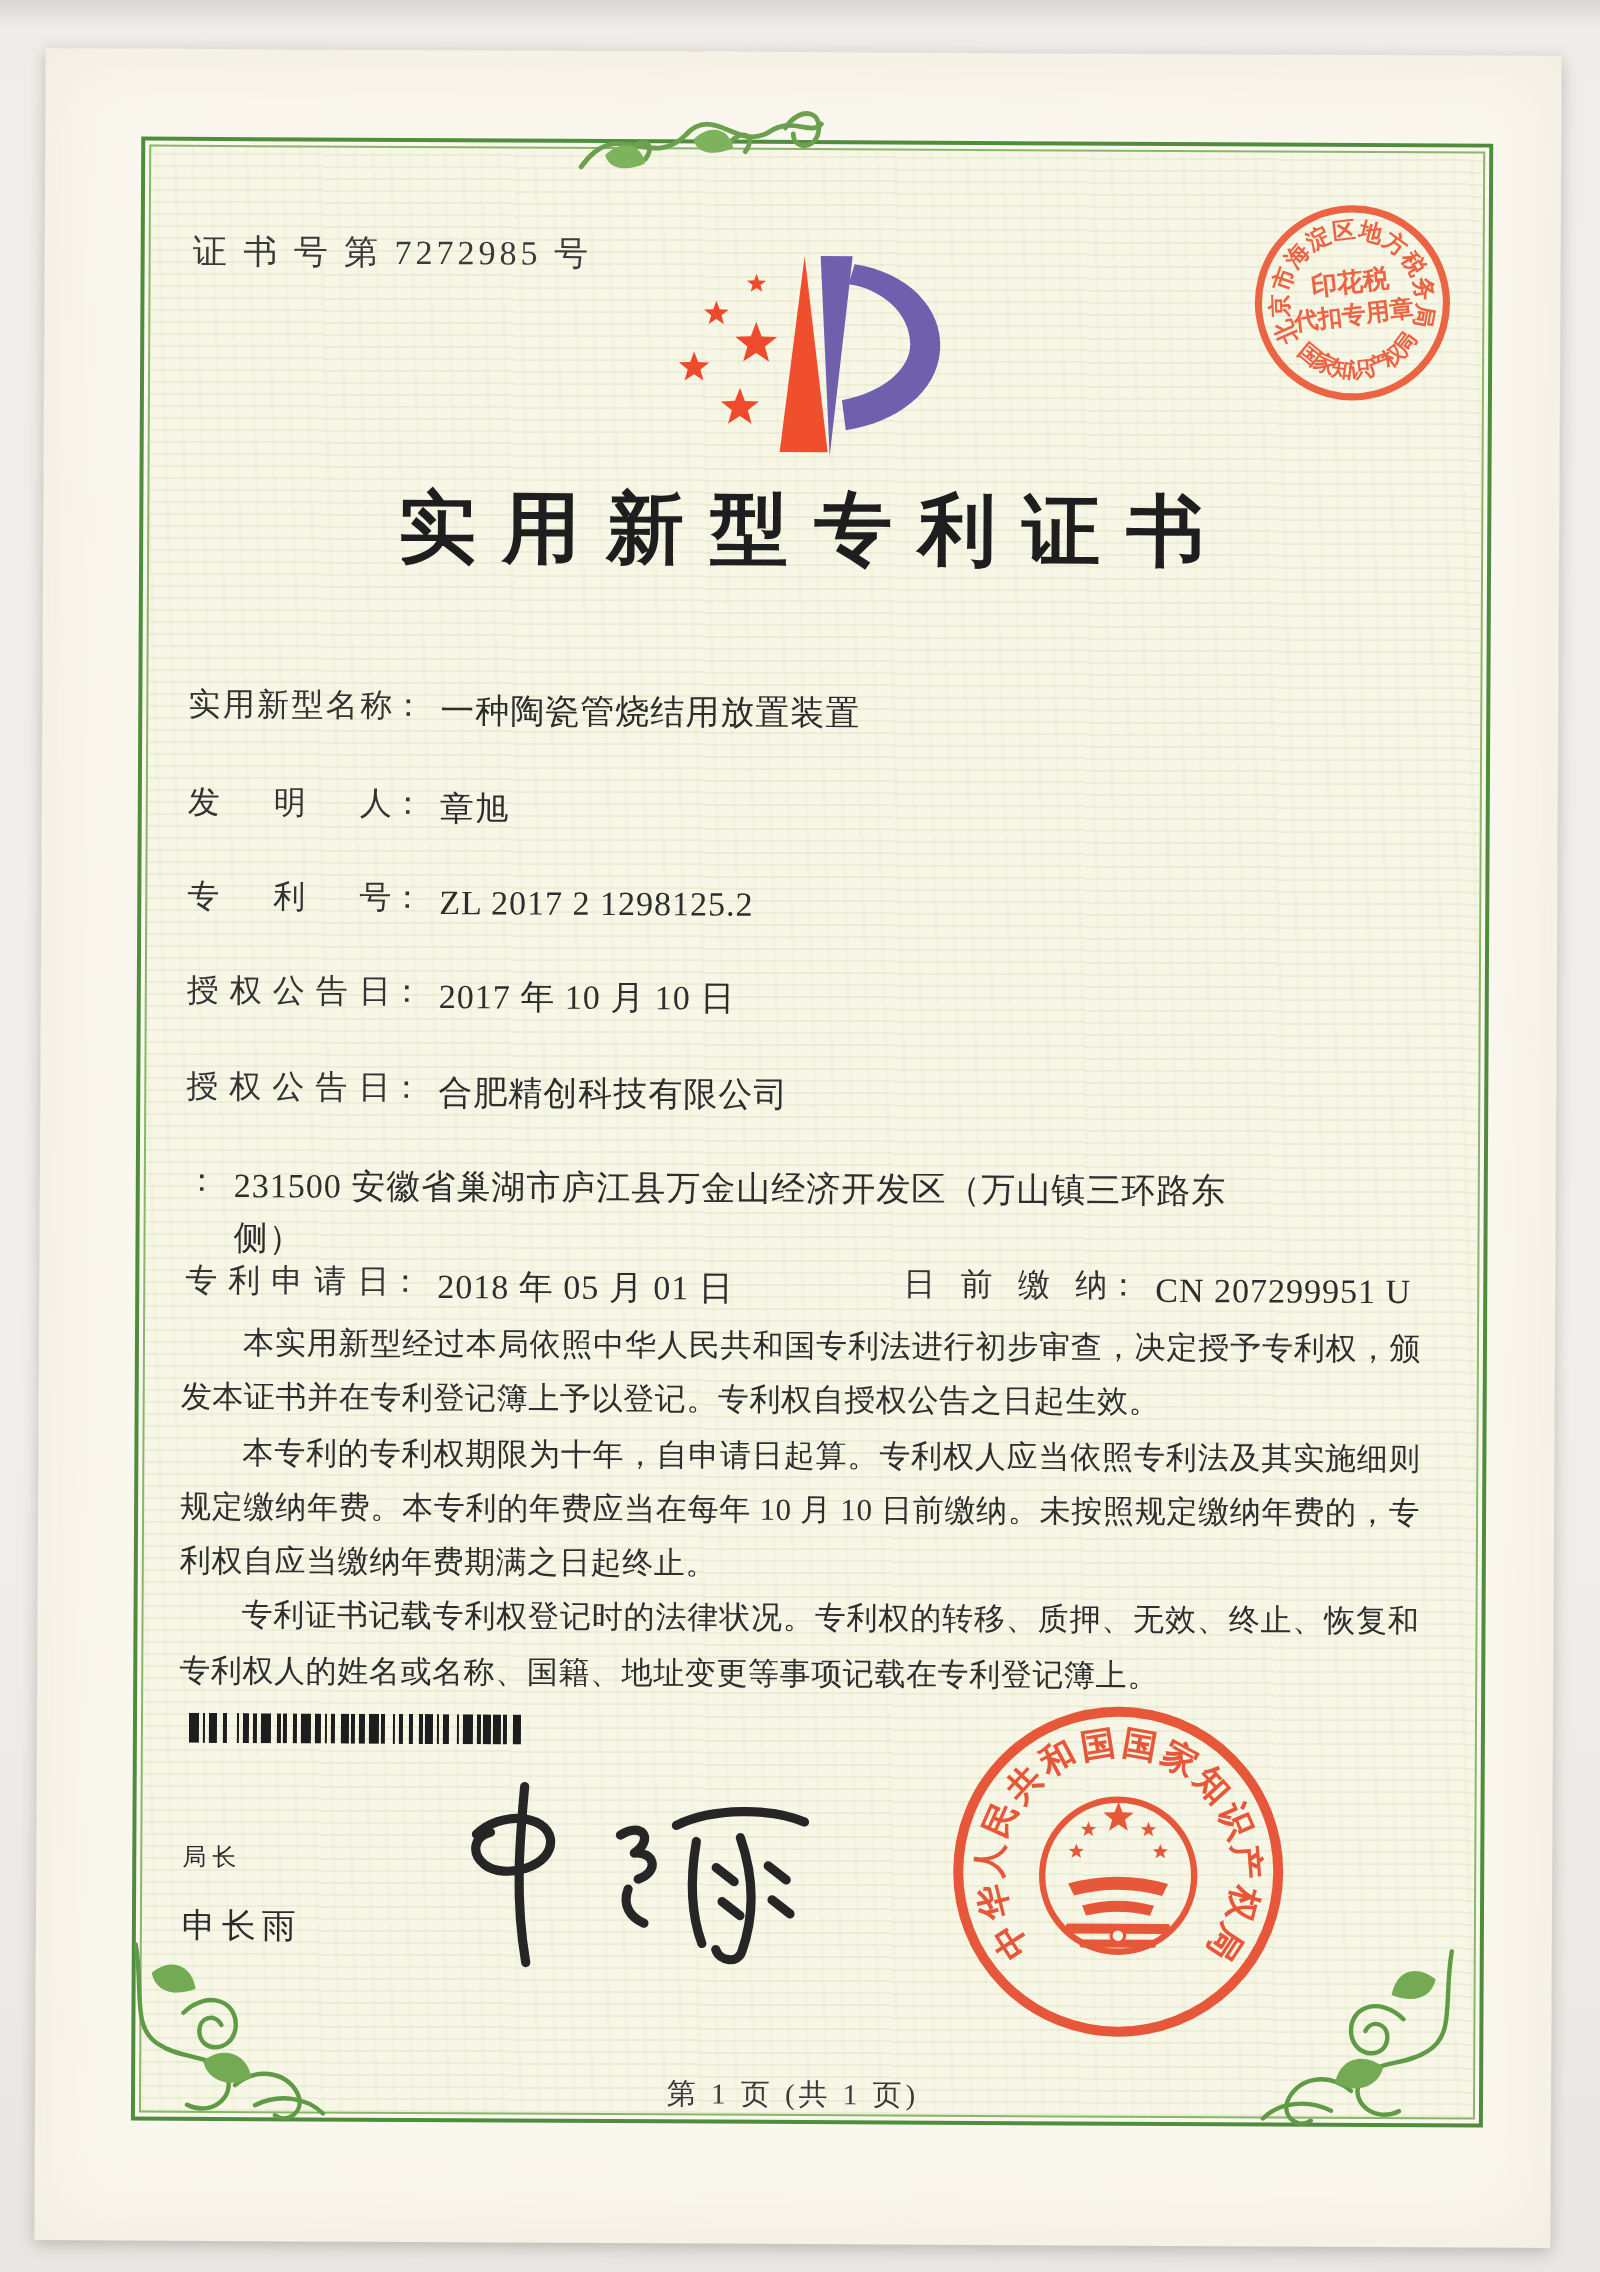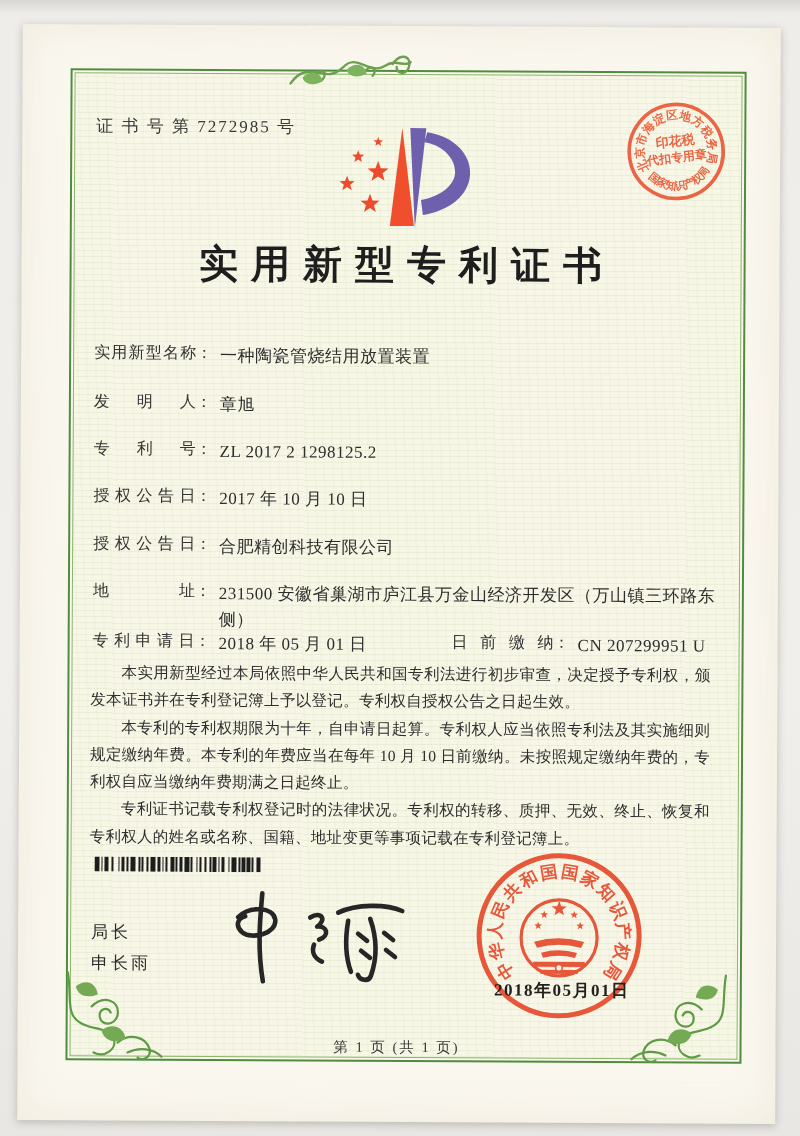--- a/index.html
+++ b/index.html
@@ -35,21 +35,21 @@
   .flabel{flex:0 0 102px;font-size:16px;text-align:justify;text-align-last:justify;color:#333;}
   .fcolon{flex:0 0 auto;margin-right:8px;font-size:16px;color:#333;}
   .fvalue{flex:1;line-height:1.55;letter-spacing:.5px;}
   .grant-pair{position:absolute;display:flex;font-size:17px;color:#2d2d2d;}
   .body-text{left:71px;top:634px;width:620px;color:#2e2e2e;}
   .body-text p{margin:0;font-size:15.5px;line-height:1.76;text-align:justify;text-indent:2em;
     letter-spacing:.3px;}
   .barcode{left:76px;top:832px;width:208px;height:15px;font-size:0;white-space:nowrap;overflow:hidden;}
   .barcode i{display:inline-block;height:100%;}
   .barcode i.b{background:#1d1d1d;}
-  .director-label{left:73px;top:896px;font-size:17px;color:#2c2c2c;letter-spacing:3px;}
+  .director-label{left:73px;top:896px;font-size:12px;color:#2c2c2c;letter-spacing:3px;}
   .director-name{left:73px;top:927px;font-size:17px;color:#2c2c2c;letter-spacing:3px;}
   .signature{left:182px;top:856px;}
   .main-seal{left:446px;top:814px;opacity:.93;}
   .seal-date{left:456px;top:952px;width:176px;text-align:center;font-size:17px;font-weight:700;
     color:#23201d;letter-spacing:1.5px;}
   .page-footer{left:0;top:1012px;width:758px;text-align:center;font-size:14.5px;color:#3a3a3a;
     letter-spacing:2px;}
   .ornament{pointer-events:none;}
 </style>
 </head>
@@ -163,21 +163,20 @@
     <span class="flabel">授权公告日</span>
       <span class="fcolon">：</span>
     <span class="fvalue">2017 年 10 月 10 日</span>
   </div>
   <div class="field-row" style="top:509px">
     <span class="flabel">授权公告日</span>
       <span class="fcolon">：</span>
     <span class="fvalue">合肥精创科技有限公司</span>
   </div>
   <div class="field-row" style="top:556px">
-    <span class="flabel">地址</span>
       <span class="fcolon">：</span>
     <span class="fvalue" style="max-width:508px">231500 安徽省巢湖市庐江县万金山经济开发区（万山镇三环路东侧）</span>
   </div>
 
   <div class="grant-pair" style="left:73px;top:606px">
     <span class="flabel">专利申请日</span>
       <span class="fcolon">：</span>
     <span class="fvalue">2018 年 05 月 01 日</span>
   </div>
   <div class="grant-pair" style="left:432px;top:606px">
@@ -241,16 +240,15 @@
           <path d="M116.0,81.0L117.0,83.6L119.8,83.8L117.6,85.5L118.4,88.2L116.0,86.7L113.6,88.2L114.4,85.5L112.2,83.8L115.0,83.6Z"></path>
         </g>
       <path d="M70,101 Q95,94 120,101 L117,107 Q95,101 73,107 Z"></path>
       <path d="M77,112 Q95,107 113,112 L111,117 Q95,113 79,117 Z"></path>
       <rect x="69" y="121" width="52" height="5" rx="1"></rect>
       <rect x="76" y="129" width="38" height="4" rx="1"></rect>
       <circle cx="95" cy="127" r="3.4" fill="#f7f6e7"></circle>
       <circle cx="95" cy="127" r="3.4" fill="none" stroke="#e64b2d" stroke-width="1.6"></circle>
     </g>
   </svg>
-  <div class="abs seal-date">2018年05月01日</div>
 
   <div class="abs page-footer">第 1 页 (共 1 页)</div>
 </div>
 
 </body></html>

